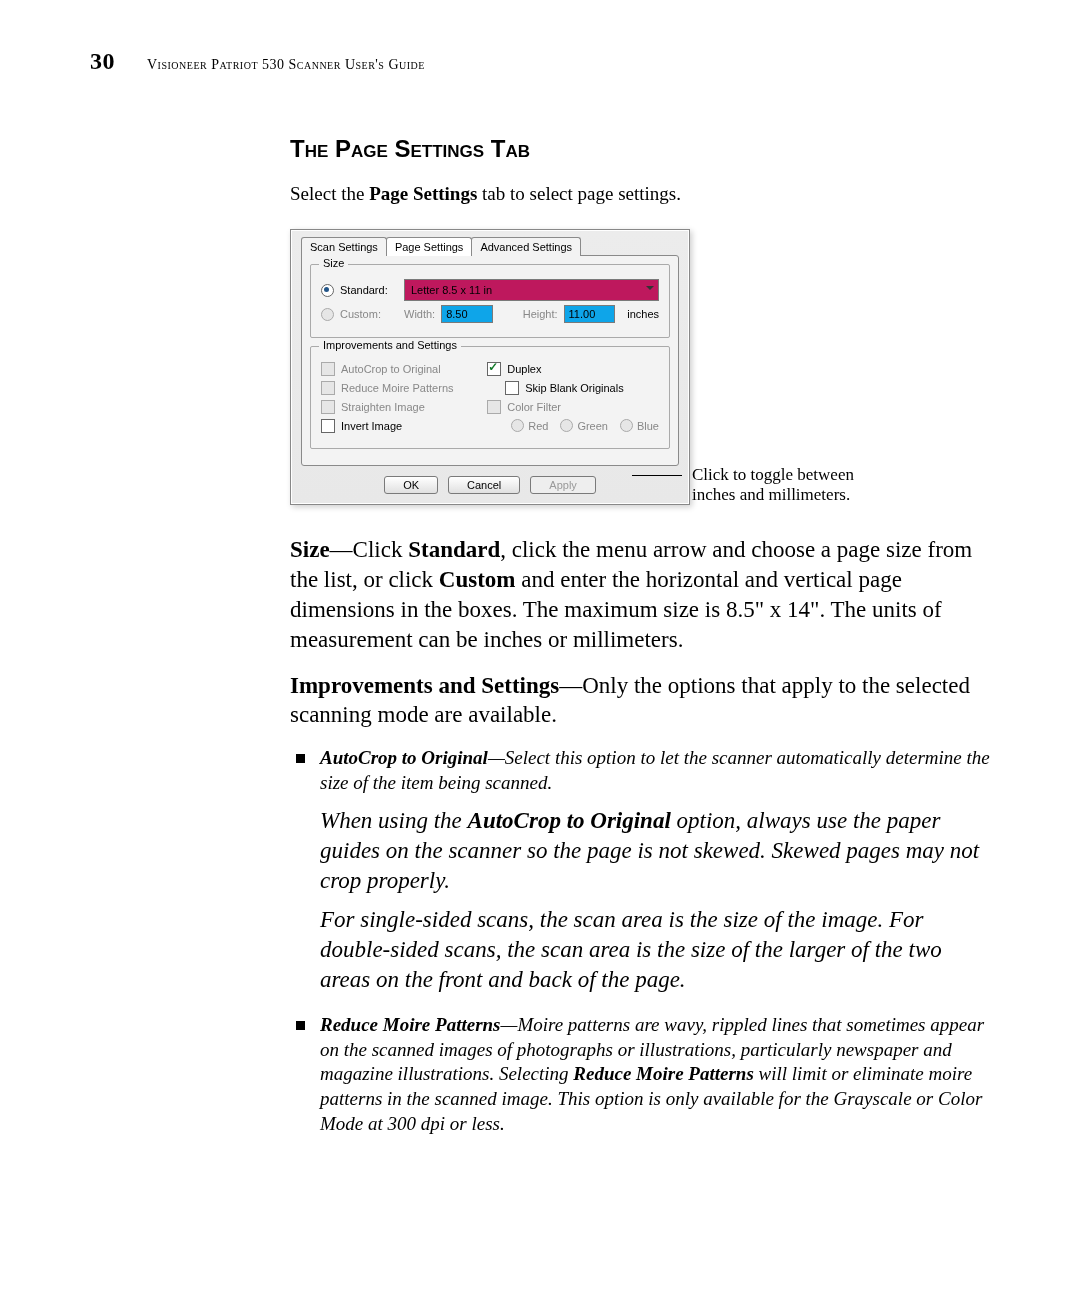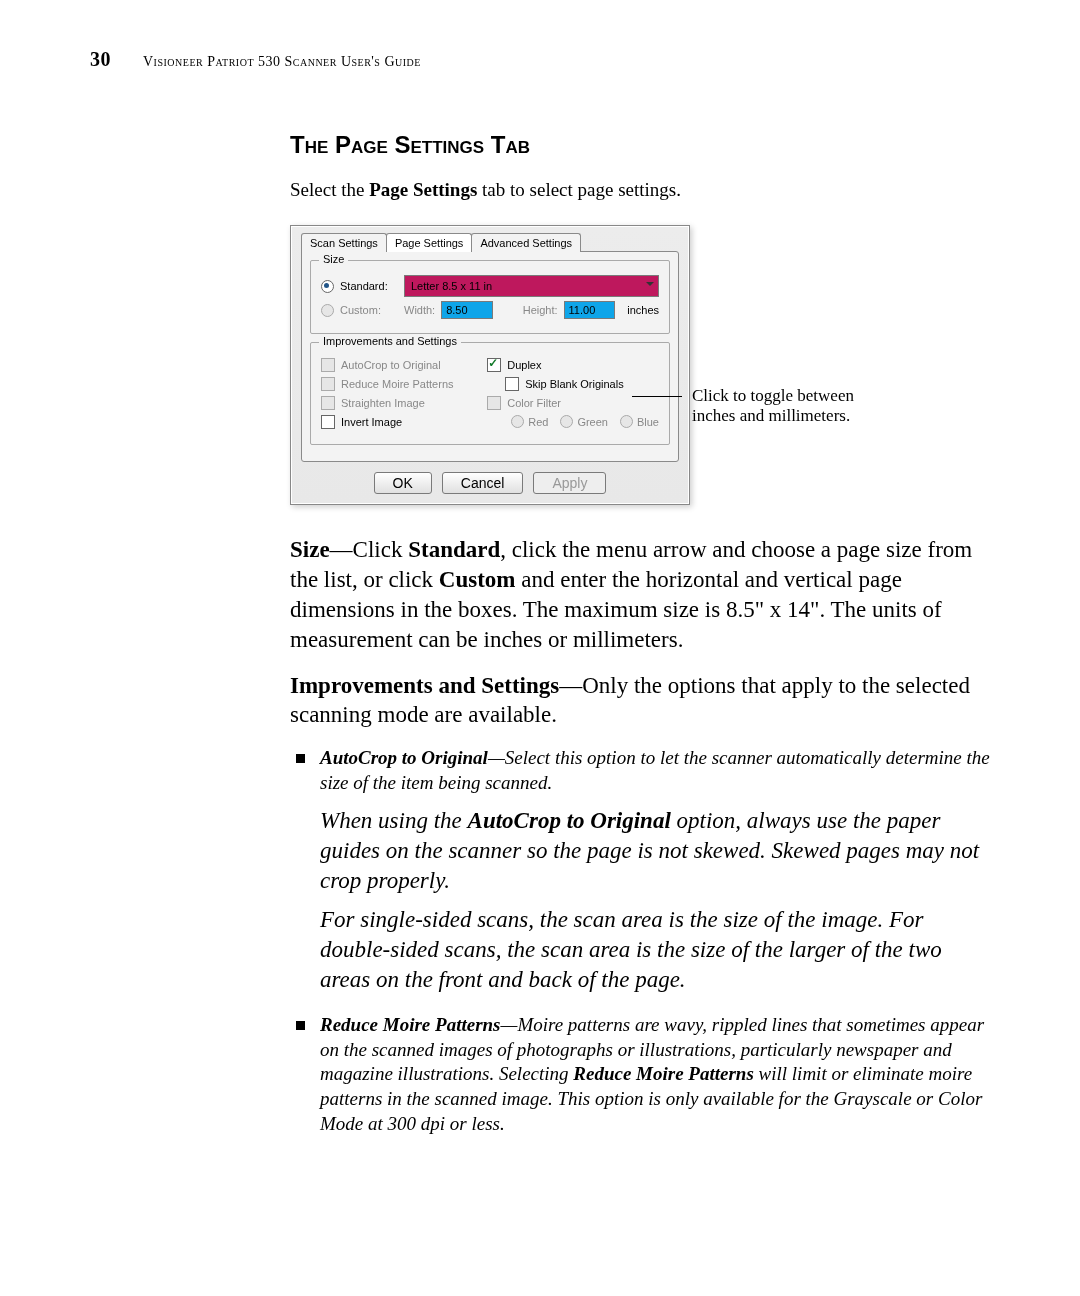--- a/index.html
+++ b/index.html
@@ -16,37 +16,37 @@
     box-sizing: border-box;
   }
   .runhead {
     font-family: "Times New Roman", serif;
     font-size: 14px;
     letter-spacing: 0.5px;
     margin-bottom: 60px;
   }
   .runhead .pageno {
     font-weight: bold;
-    font-size: 20px;
+    font-size: 24px;
     margin-right: 28px;
   }
   .runhead .rhtext { font-variant: small-caps; }
   .content { margin-left: 200px; }
   .section-title {
     font-family: Liberation Sans, sans-serif;
     font-variant: small-caps;
     font-weight: bold;
     font-size: 24px;
     margin: 0 0 20px 0;
   }
   .intro { margin: 0 0 24px 0; font-size: 19px; }
   .intro b { font-weight: bold; }
   .figure-area {
     display: flex;
-    align-items: center;
+    align-items: flex-end;
     margin-bottom: 30px;
   }
   .dialog {
     width: 400px;
     border: 1px solid #888;
     background: linear-gradient(#ececec,#e8e8e8);
     box-shadow: 0 0 0 1px #fff inset, 2px 2px 6px rgba(0,0,0,.2);
     font-family: "Segoe UI", Tahoma, Arial, sans-serif;
     font-size: 11px;
     color: #000;
@@ -126,21 +126,21 @@
   }
   .chkbox.checked::after{
     content:"✓"; position:absolute; top:-3px; left:0; font-size:12px; color:#137a2a; font-weight:bold;
   }
   .chkbox.disabled { background:#e6e6e6; border-color:#aaa;}
   .radiorow { display:flex; gap:12px; margin-left:24px; margin-top:2px;}
   .radiorow .ritem { display:flex; align-items:center; gap:4px; }
   .btnbar { display:flex; justify-content:center; gap:10px; margin-top:10px; }
   .btn {
     border:1px solid #7a7a7a; background:linear-gradient(#fff,#e0e0e0);
-    border-radius:3px; padding:2px 18px; font-size:14px;
+    border-radius:3px; padding:2px 18px; font-size:11px;
   }
   .btn.disabled { color:#999; background:#eee; }
   .callout {
     font-family: "Times New Roman", serif;
     font-size: 17px;
     margin-left: 2px;
     position: relative;
     width: 170px;
   }
   .callout-line {

